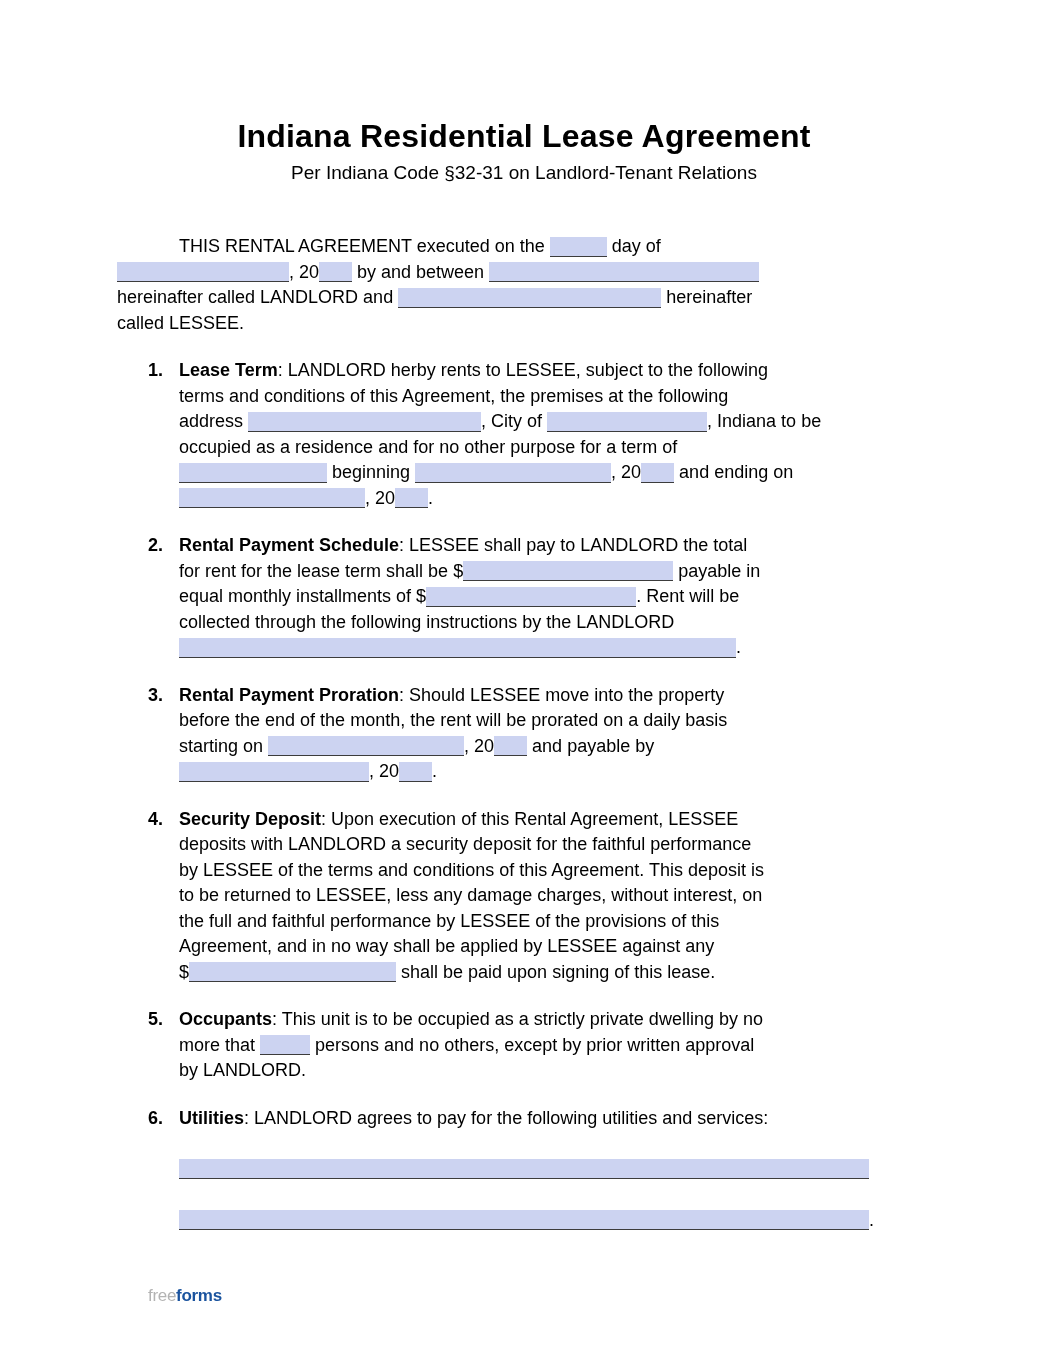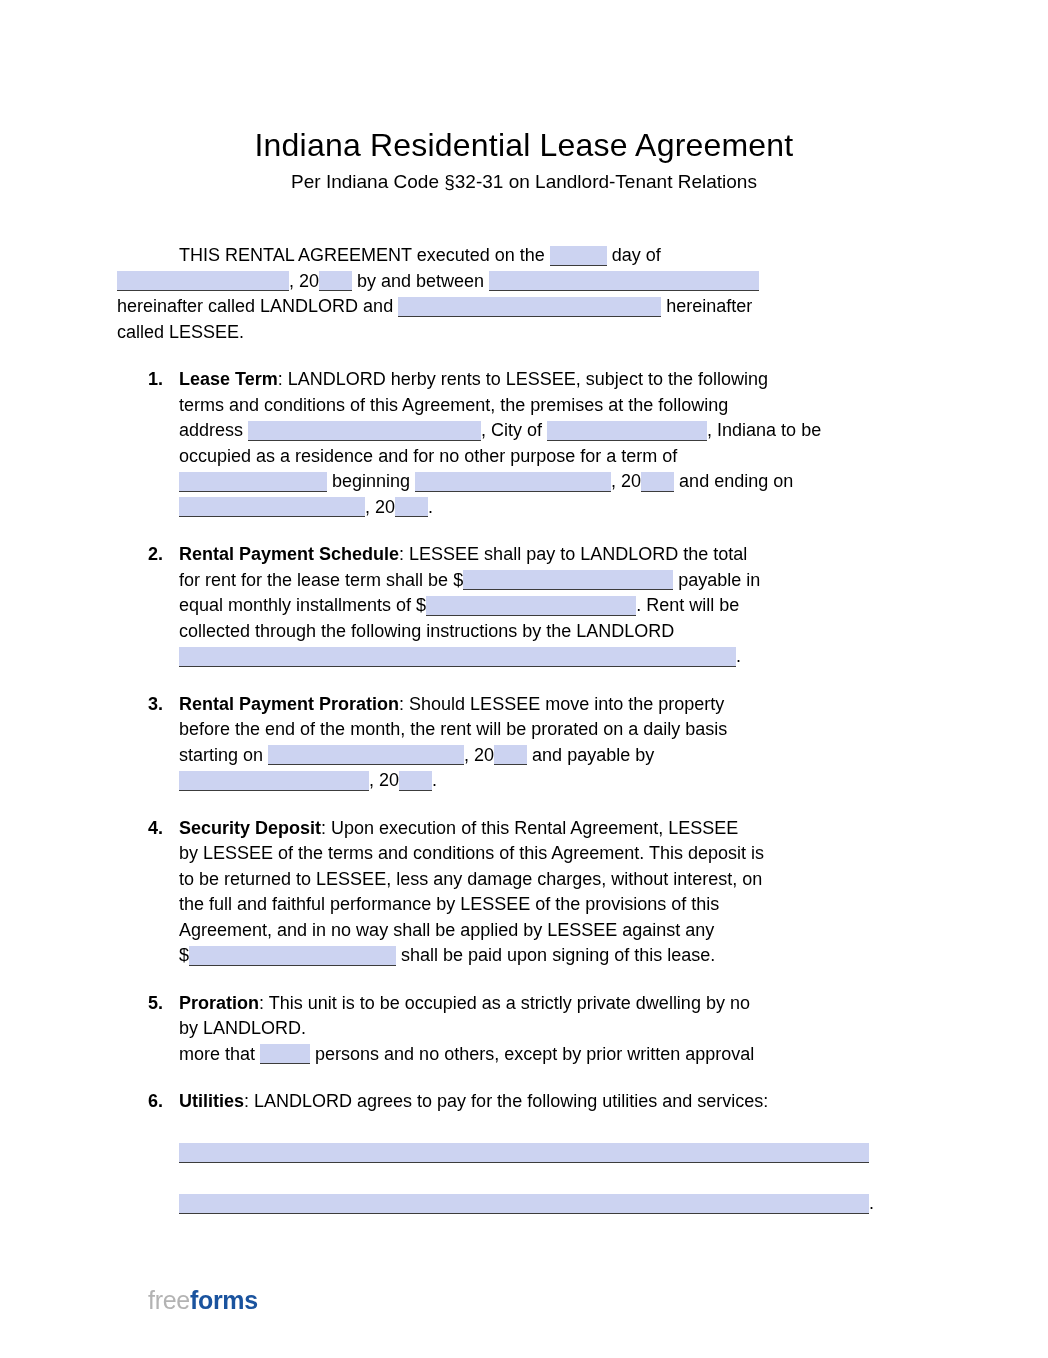--- a/index.html
+++ b/index.html
@@ -2,36 +2,36 @@
 <html><head>
 <meta charset="utf-8">
 <style>
   html,body{margin:0;padding:0;}
   body{
     width:1048px;height:1358px;background:#ffffff;color:#000;
     font-family:"Liberation Sans", sans-serif;font-size:18px;
     position:relative;overflow:hidden;
   }
   .header{ text-align:center; padding-top:118px; }
-  .title{ font-size:32px; font-weight:normal; letter-spacing:0.2px;margin-top:9px; }
+  .title{ font-size:32px; font-weight:bold; letter-spacing:0.2px; }
   .subtitle{ font-size:19px; margin-top:7px; }
   .content{ margin-left:117px; width:770px; margin-top:50px; }
   .line{ white-space:pre; line-height:25.5px; height:25.5px; }
   .blank{
     display:inline-block; height:20px; vertical-align:-4.5px;
     background:var(--hl,#ccd3f1);
     border-bottom:1.8px solid var(--ul,#3c3c3c);
     box-sizing:border-box;
   }
   .indent{ display:inline-block; }
   .section{ display:flex; margin-top:22px; padding-left:31px; }
   .num{ flex:none; width:31px; font-weight:bold; line-height:25.5px; }
   .sec-body{ flex:1; }
   b{ font-weight:bold; }
-  .footer{ position:absolute; left:148px; top:1286px; font-size:25px; letter-spacing:-0.3px; }
+  .footer{ position:absolute; left:148px; top:1286px; font-size:17px; letter-spacing:-0.3px; }
   .logo-free{ color:var(--freec,#b3b3b3); font-weight:normal; }
   .logo-forms{ color:var(--formsc,#1a539e); font-weight:bold; }
 </style>
 </head>
 <body style="--hl: #ccd3f1; --ul: #3c3c3c; --freec: #b3b3b3; --formsc: #1a539e;">
 
 <div class="header">
   <div class="title">Indiana Residential Lease Agreement</div>
   <div class="subtitle">Per Indiana Code §32-31 on Landlord-Tenant Relations</div>
 </div>
@@ -71,33 +71,34 @@
           <div class="line"><b>Rental Payment Proration</b><span>: Should LESSEE move into the property</span></div>
           <div class="line"><span>before the end of the month, the rent will be prorated on a daily basis</span></div>
           <div class="line"><span>starting on </span><span class="blank" style="width: 196px;"></span><span>, 20</span><span class="blank" style="width: 33px;"></span><span> and payable by</span></div>
           <div class="line"><span class="blank" style="width: 190px;"></span><span>, 20</span><span class="blank" style="width: 33px;"></span><span>.</span></div>
         </div>
       </div>
       <div class="section">
         <div class="num">4.</div>
         <div class="sec-body">
           <div class="line"><b>Security Deposit</b><span>: Upon execution of this Rental Agreement, LESSEE</span></div>
+          <div class="line"><span>deposits with LANDLORD a security deposit for the faithful performance</span></div>
           <div class="line"><span>by LESSEE of the terms and conditions of this Agreement. This deposit is</span></div>
           <div class="line"><span>to be returned to LESSEE, less any damage charges, without interest, on</span></div>
           <div class="line"><span>the full and faithful performance by LESSEE of the provisions of this</span></div>
           <div class="line"><span>Agreement, and in no way shall be applied by LESSEE against any</span></div>
           <div class="line"><span>$</span><span class="blank" style="width: 207px;"></span><span> shall be paid upon signing of this lease.</span></div>
         </div>
       </div>
       <div class="section">
         <div class="num">5.</div>
         <div class="sec-body">
-          <div class="line"><b>Proration</b><span>: This unit is to be occupied as a strictly private dwelling by no</span></div>
+          <div class="line"><b>Occupants</b><span>: This unit is to be occupied as a strictly private dwelling by no</span></div>
+          <div class="line"><span>more that </span><span class="blank" style="width: 50px;"></span><span> persons and no others, except by prior written approval</span></div>
           <div class="line"><span>by LANDLORD.</span></div>
-          <div class="line"><span>more that </span><span class="blank" style="width: 50px;"></span><span> persons and no others, except by prior written approval</span></div>
         </div>
       </div>
       <div class="section">
         <div class="num">6.</div>
         <div class="sec-body">
           <div class="line"><b>Utilities</b><span>: LANDLORD agrees to pay for the following utilities and services:</span></div>
           <div class="line"></div>
           <div class="line"><span class="blank" style="width: 690px;"></span></div>
           <div class="line"></div>
           <div class="line"><span class="blank" style="width: 690px;"></span><span>.</span></div>

